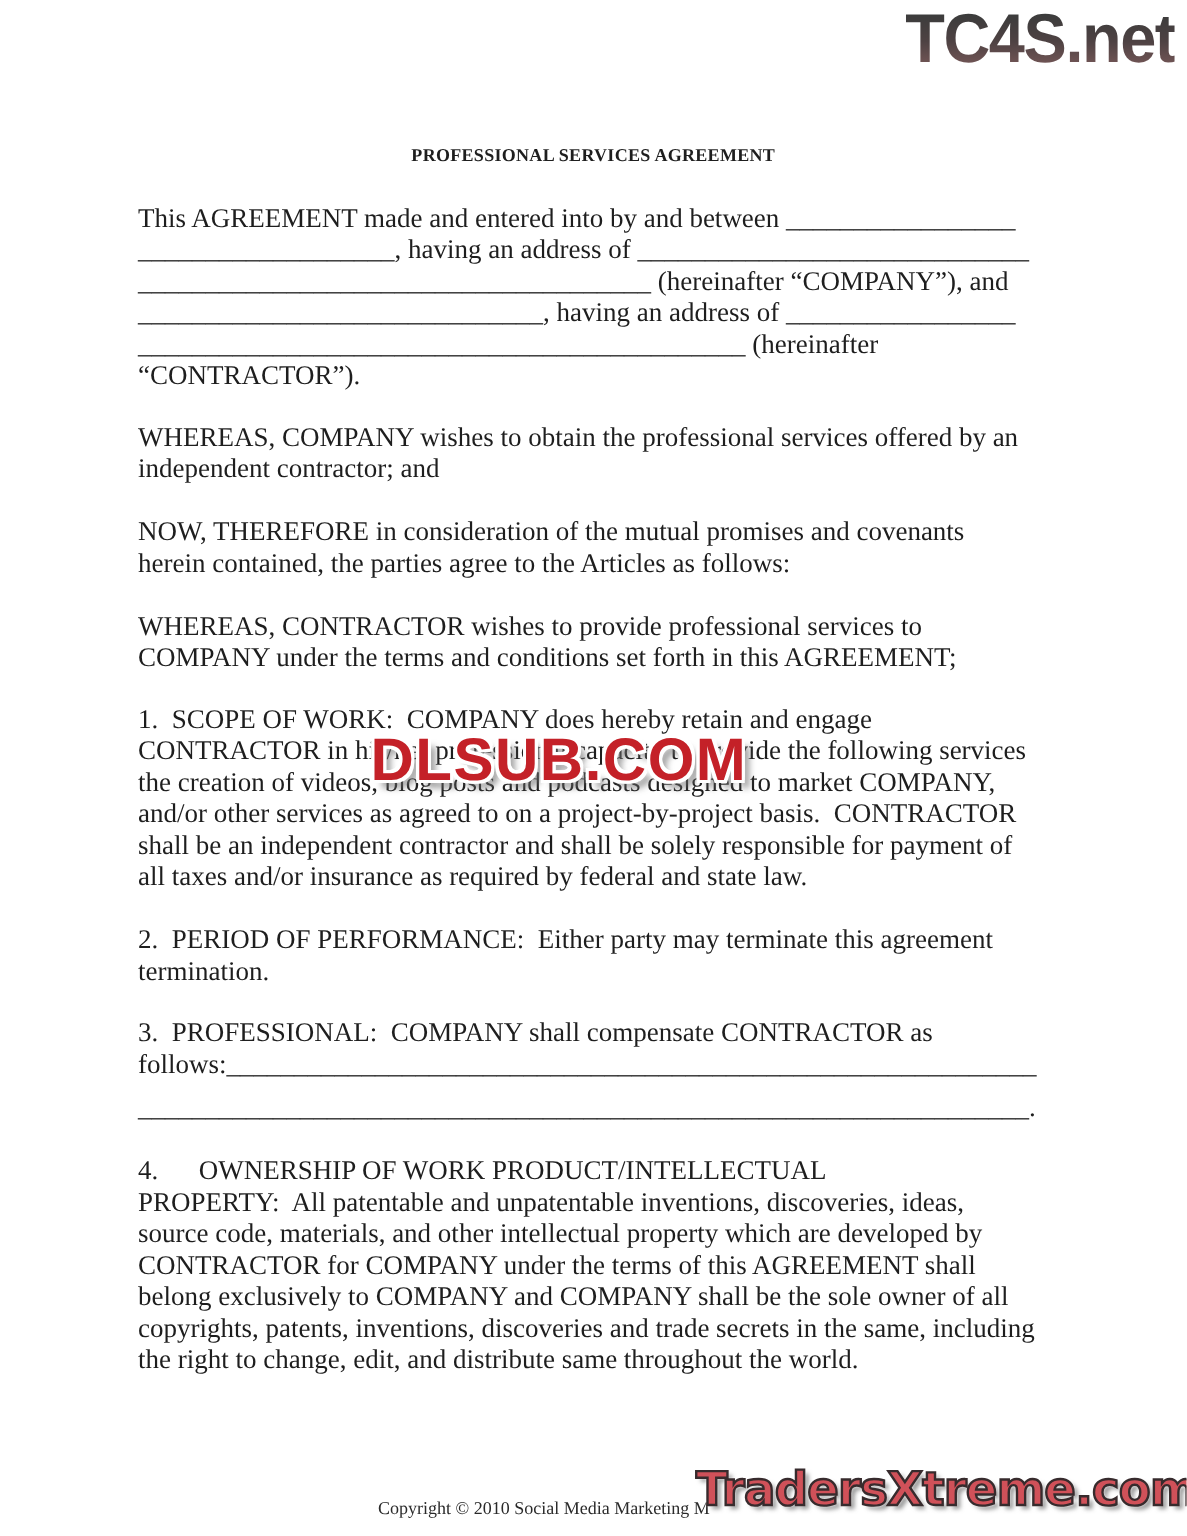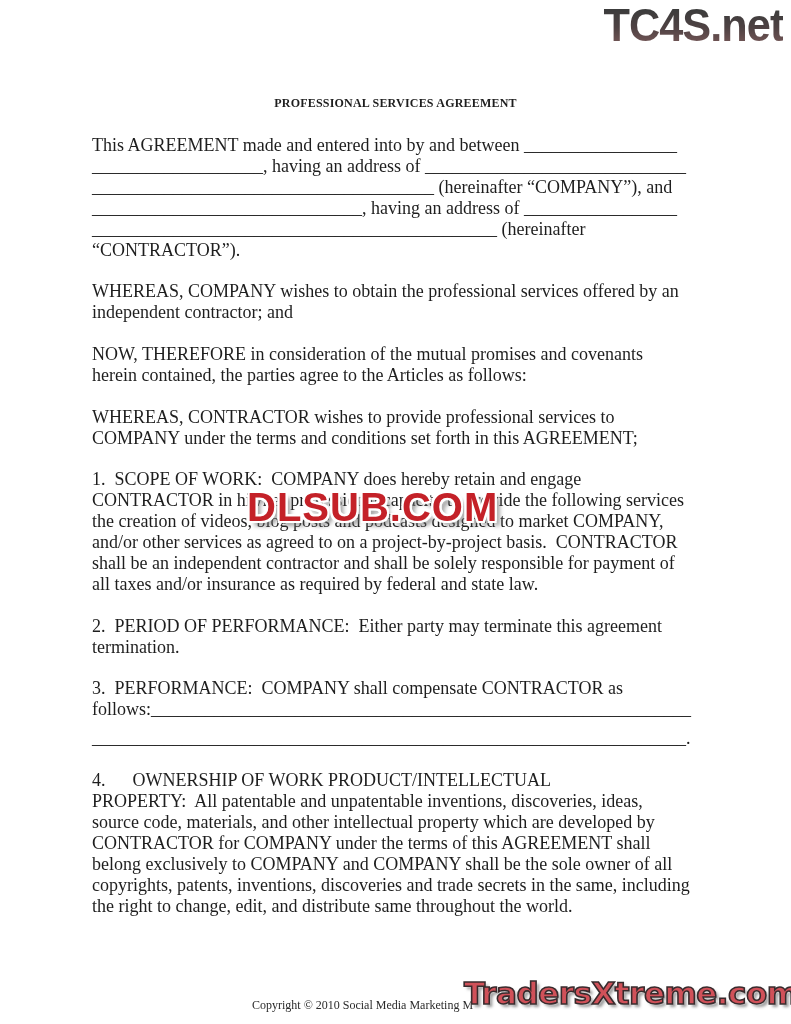--- a/index.html
+++ b/index.html
@@ -95,21 +95,21 @@
         <div class="line"><span class="">the creation of videos, blog posts and podcasts designed to market COMPANY,</span></div>
         <div class="line"><span class="">and/or other services as agreed to on a project-by-project basis.  CONTRACTOR</span></div>
         <div class="line"><span class="">shall be an independent contractor and shall be solely responsible for payment of</span></div>
         <div class="line"><span class="">all taxes and/or insurance as required by federal and state law.</span></div>
       </div>
       <div class="para">
         <div class="line"><span class="">2.  </span><span class="bold">PERIOD OF PERFORMANCE:</span><span class="">  Either party may terminate this agreement</span></div>
         <div class="line"><span class="">termination.</span></div>
       </div>
       <div class="para">
-        <div class="line"><span class="">3.  </span><span class="bold">PERFORMANCE:</span><span class="">  COMPANY shall compensate CONTRACTOR as</span></div>
+        <div class="line"><span class="">3.  </span><span class="bold">PROFESSIONAL:</span><span class="">  COMPANY shall compensate CONTRACTOR as</span></div>
         <div class="line"><span class="">follows:</span><span class="blank">____________________________________________________________</span></div>
         <div class="line" style="margin-top: 8px;"><span class="blank">__________________________________________________________________</span><span class="">.</span></div>
       </div>
       <div class="para">
         <div class="line"><span class="">4.</span><span class="gap"></span><span class="bold">OWNERSHIP OF WORK PRODUCT/INTELLECTUAL</span></div>
         <div class="line"><span class="bold">PROPERTY:</span><span class="">  All patentable and unpatentable inventions, discoveries, ideas,</span></div>
         <div class="line"><span class="">source code, materials, and other intellectual property which are developed by</span></div>
         <div class="line"><span class="">CONTRACTOR for COMPANY under the terms of this AGREEMENT shall</span></div>
         <div class="line"><span class="">belong exclusively to COMPANY and COMPANY shall be the sole owner of all</span></div>
         <div class="line"><span class="">copyrights, patents, inventions, discoveries and trade secrets in the same, including</span></div>

